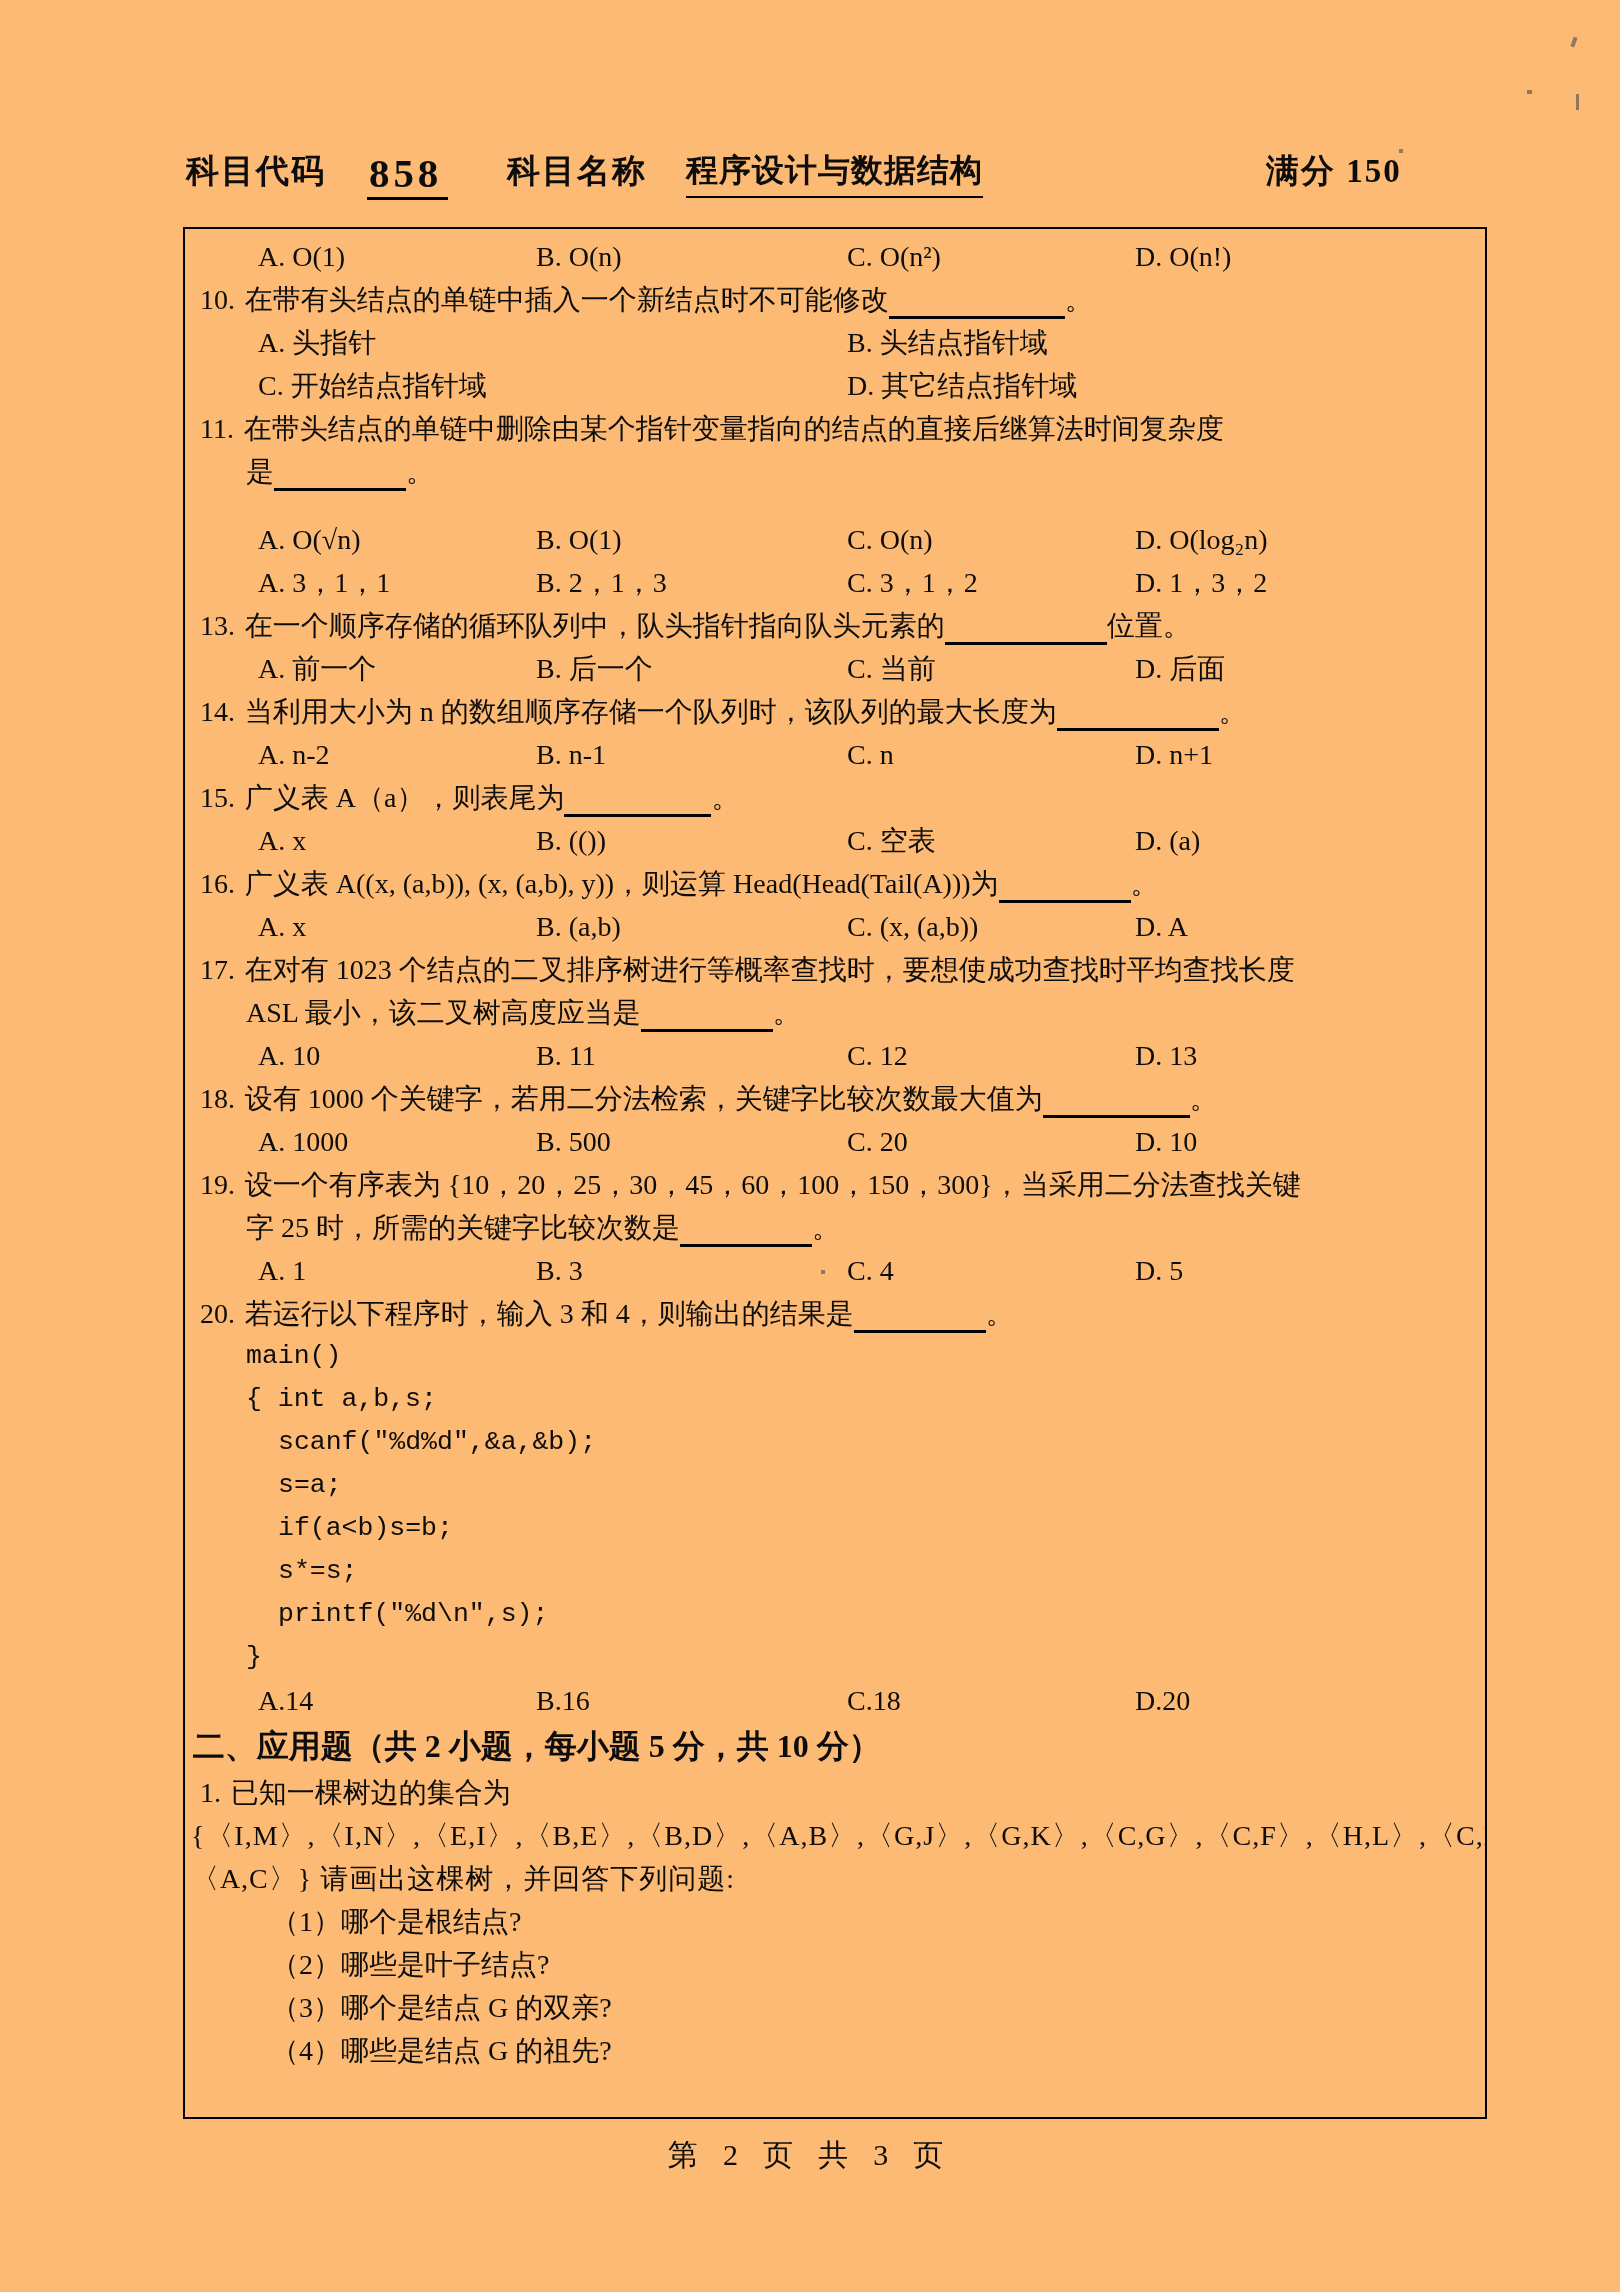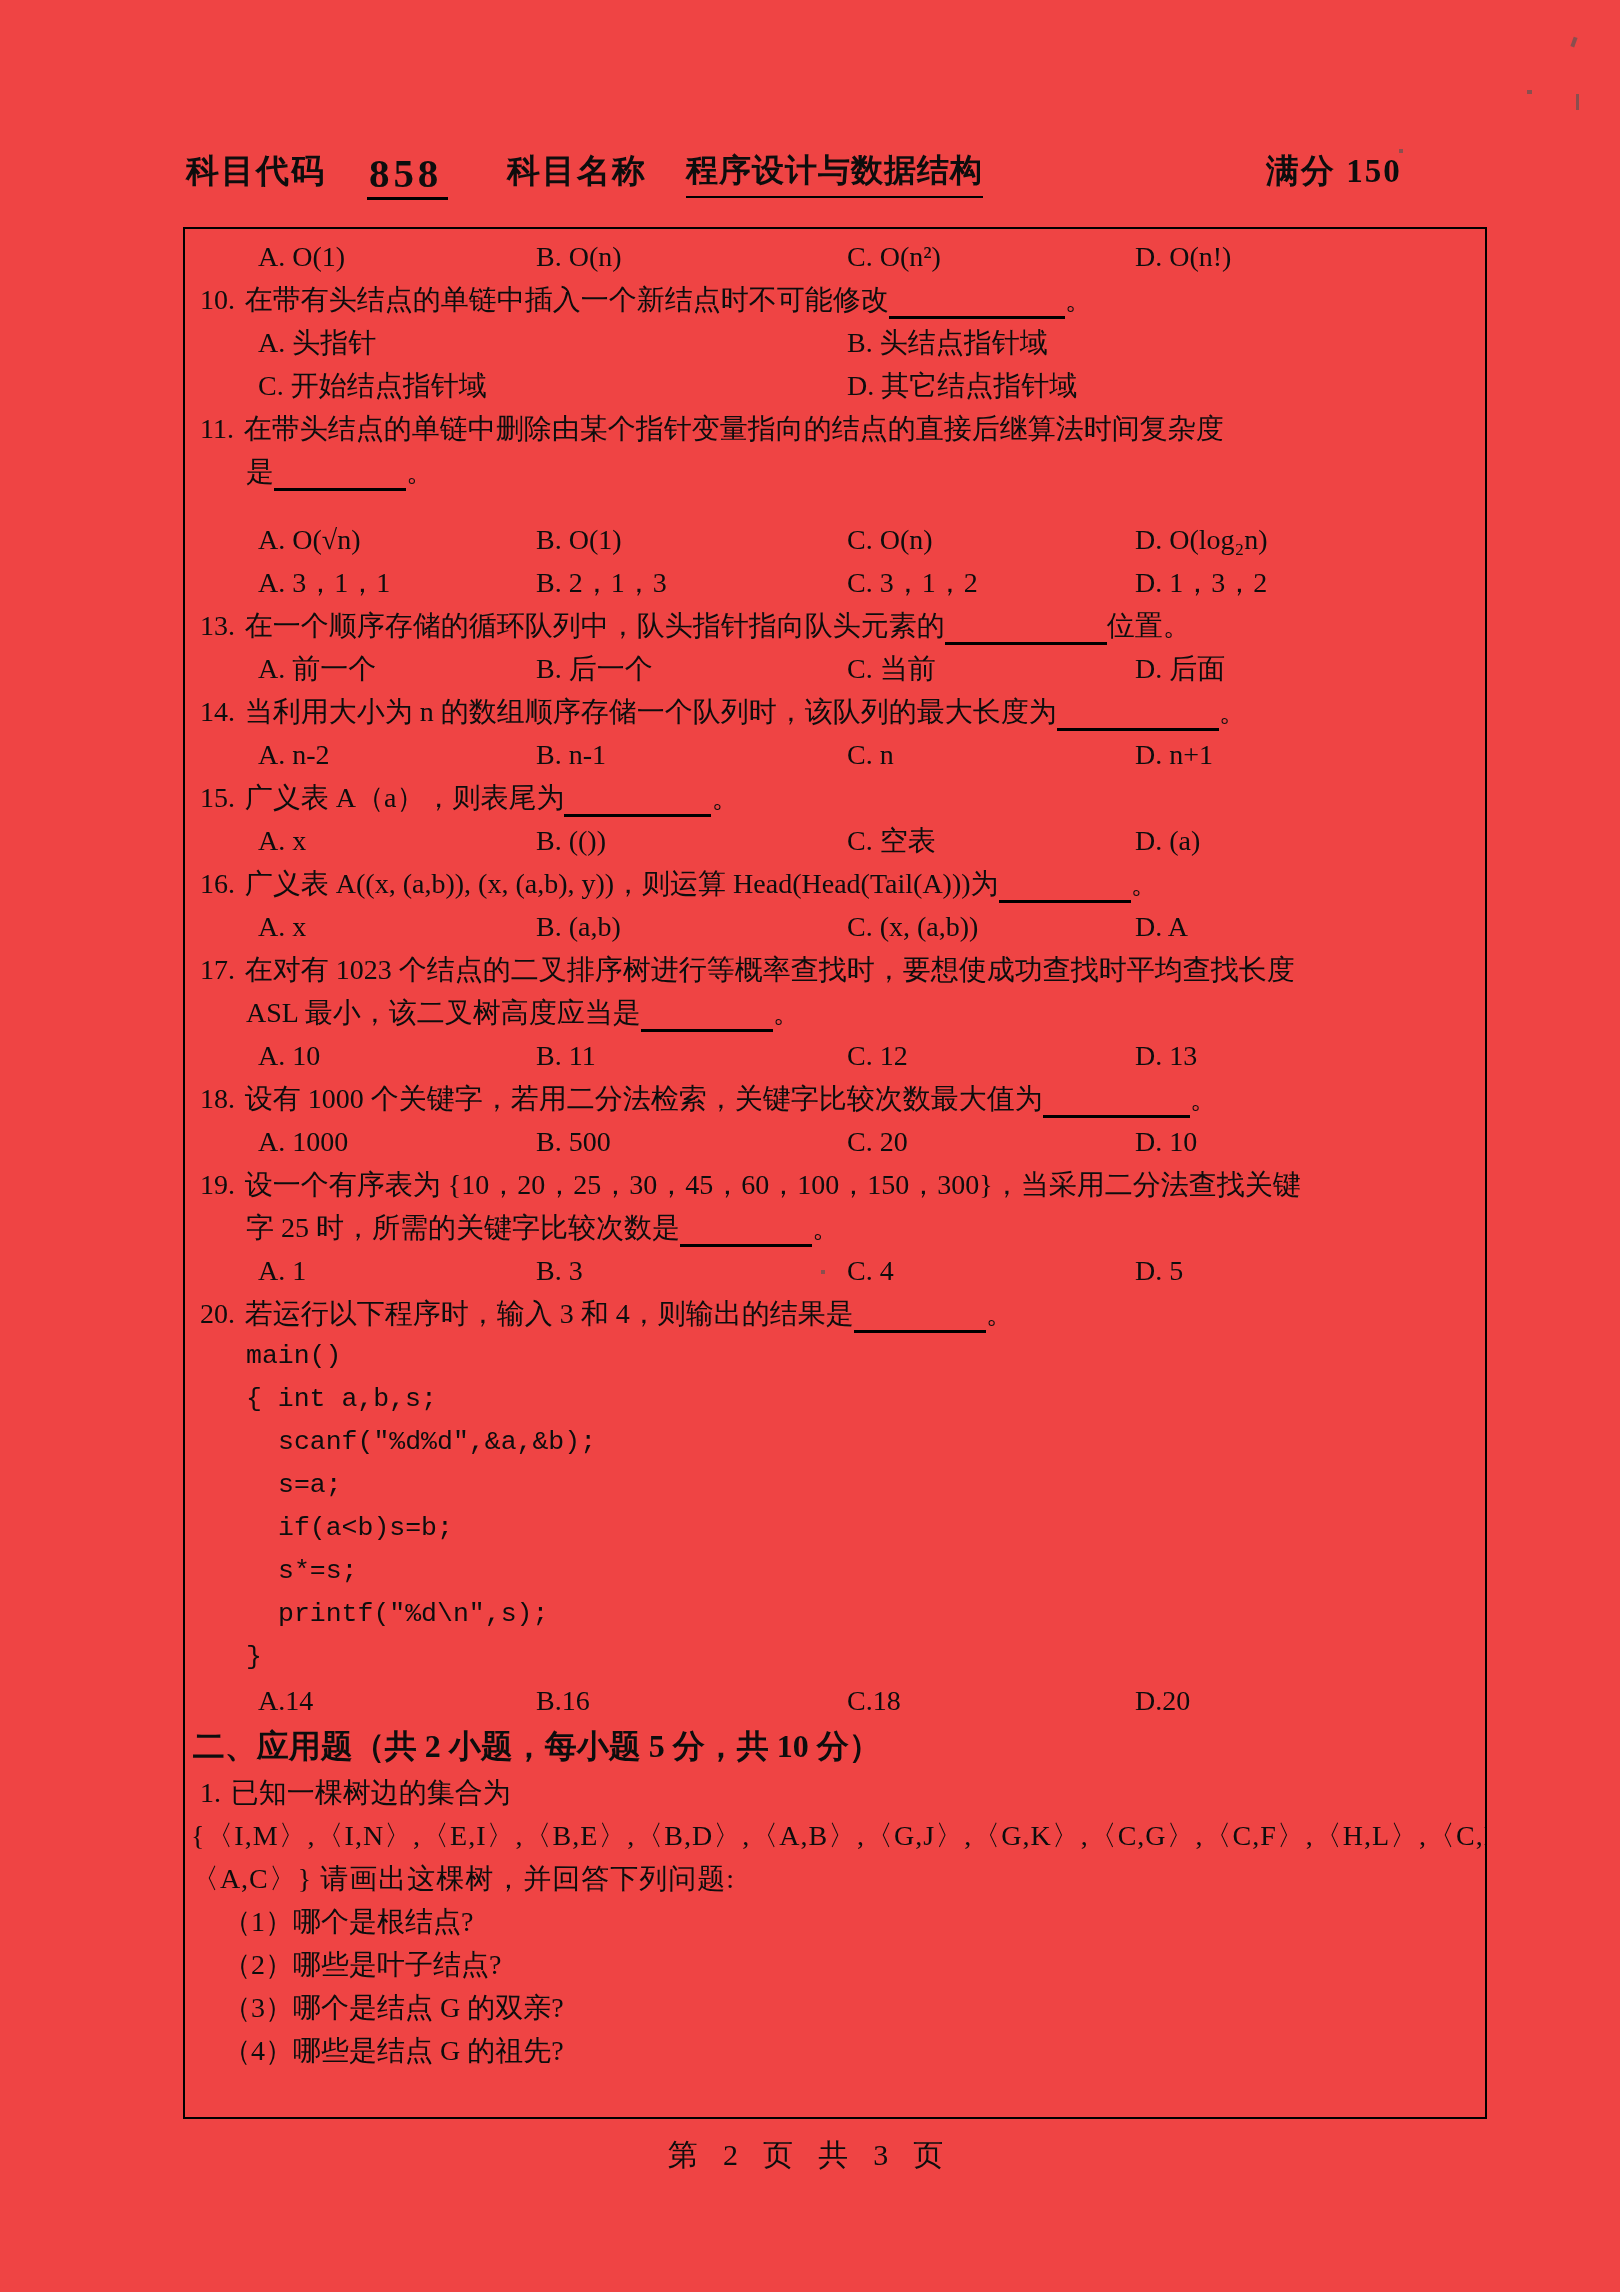--- a/index.html
+++ b/index.html
@@ -1,20 +1,20 @@
 <!DOCTYPE html>
 <html><head>
 <meta charset="utf-8">
 <style>
   html,body{margin:0;padding:0;background:#d9d9d9;}
   .page{
     position:relative;
     width:1620px;height:2293px;
     margin:0 auto;
-    background:#ef4444;
+    background:#fdba74;
     color:#0d0d0d;
     font-family:"Liberation Serif","DejaVu Serif",serif;
     overflow:hidden;
   }
   
   .hdr{position:absolute;top:149px;left:0;width:100%;height:59px;font-weight:bold;white-space:nowrap;}
   .hdr .hitem{position:absolute;top:0;font-size:33px;letter-spacing:2px;}
   .hdr .code-label{left:186px;}
   .hdr .code-value{left:367px;font-size:41px;letter-spacing:3.9px;border-bottom:3.9px solid #000;padding:0 5.9px 0 2px;}
   .hdr .name-label{left:507px;}
@@ -33,21 +33,21 @@
   .c{padding-left:61px;}
   .opt{position:absolute;top:0;}
   .opt.c0{left:73px;}
   .opt.c1{left:351px;}
   .opt.c2{left:662px;}
   .opt.c3{left:950px;}
   .code-r{padding-left:61px;font-family:"Liberation Mono","DejaVu Sans Mono",monospace;font-size:26.5px;}
   .code-r.ind{padding-left:93px;}
   .h2r{padding-left:7.8px;font-weight:bold;font-size:32px;height:49px;line-height:49px;}
   .setline{padding-left:5.9px;letter-spacing:1px;}
-  .subq{padding-left:38px;}
+  .subq{padding-left:86px;}
   .blank{
     display:inline-block;height:11.8px;vertical-align:-9.8px;
     border-bottom:3.9px solid #000;
   }
   
   .footer{
     position:absolute;top:2135px;left:0;width:100%;
     text-align:center;font-size:30px;letter-spacing:8.8px;white-space:nowrap;
   }
   

